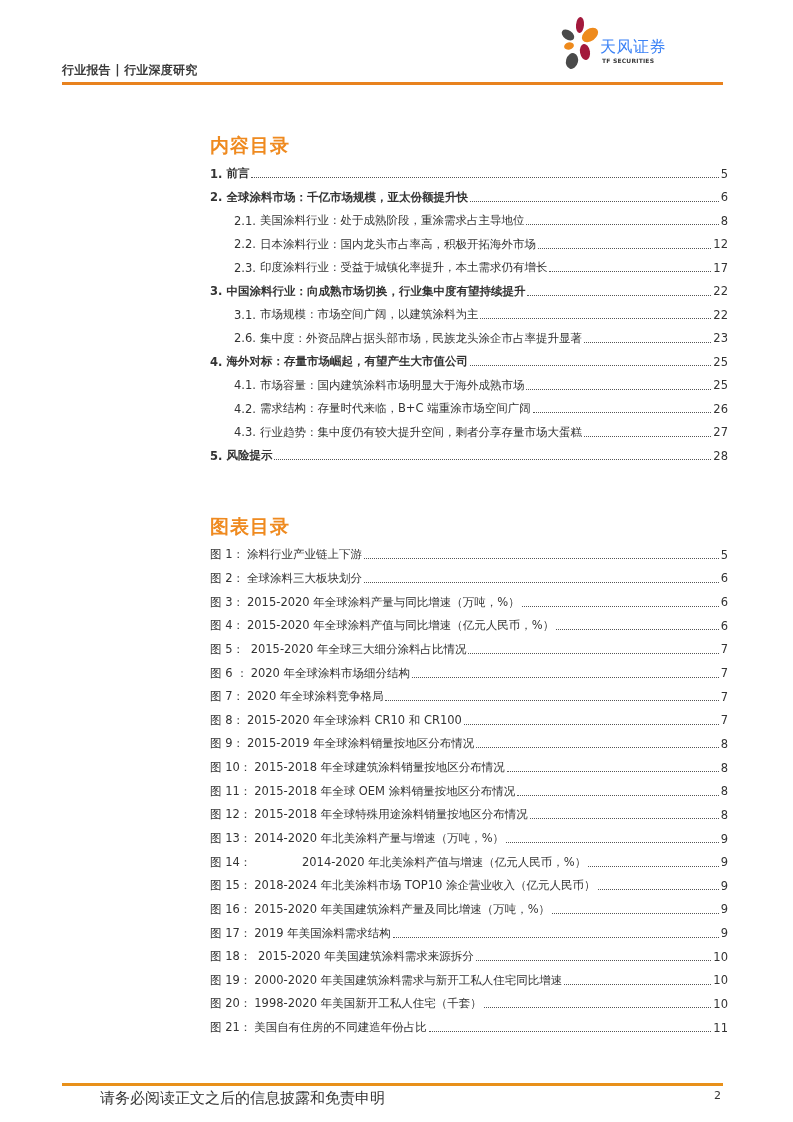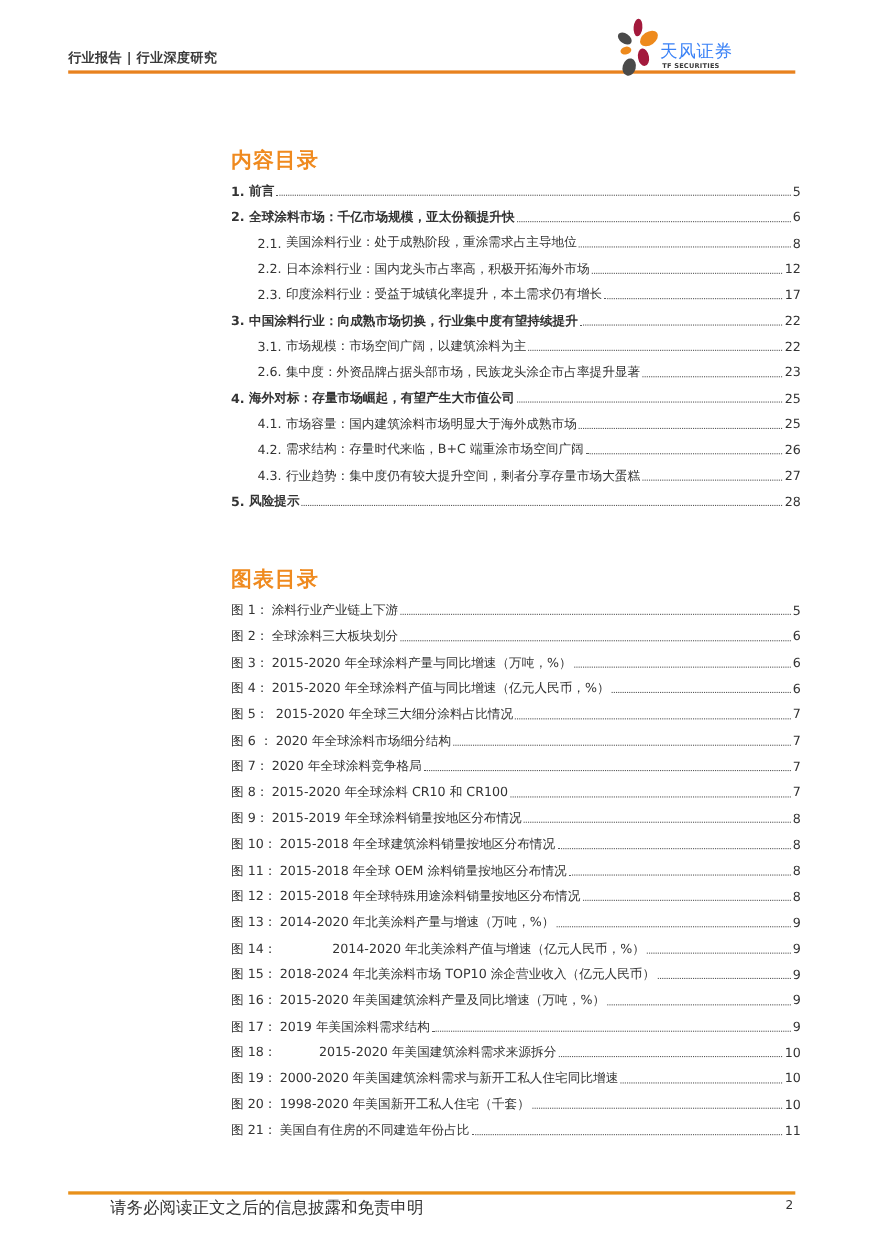--- a/index.html
+++ b/index.html
@@ -5,21 +5,21 @@
     * { margin: 0; padding: 0; box-sizing: border-box; }
     html, body { width: 793px; height: 1122px; background: #ffffff; }
     body {
       position: relative;
       font-family: "DejaVu Sans", "Liberation Sans", sans-serif;
       color: #333333;
       overflow: hidden;
     }
     
     .header {
-      position: absolute; left: 62px; top: 0; width: 661px; height: 68px;
+      position: absolute; left: 62px; top: 18px; width: 661px; height: 68px;
     }
     .header-title {
       position: absolute; left: 0; top: 44px;
       font-size: 12px; font-weight: bold; color: #3a3a3a; letter-spacing: 0.2px;
       white-space: nowrap;
     }
     .header-rule {
       position: absolute; left: 0; top: 64px; width: 661px; height: 3px;
       background: #e8821e;
     }
@@ -296,21 +296,21 @@
     <span class="toc-page">9</span>
   </div>
   <div class="fig-row">
     <span class="fig-num">图 17：</span>
     <span class="toc-label">2019 年美国涂料需求结构</span>
     <span class="toc-dots"></span>
     <span class="toc-page">9</span>
   </div>
   <div class="fig-row">
     <span class="fig-num">图 18：</span>
-    <span class="toc-label" style="white-space:pre;margin-left:32px;"> 2015-2020 年美国建筑涂料需求来源拆分</span>
+    <span class="toc-label" style="white-space:pre;"> 2015-2020 年美国建筑涂料需求来源拆分</span>
     <span class="toc-dots"></span>
     <span class="toc-page">10</span>
   </div>
   <div class="fig-row">
     <span class="fig-num">图 19：</span>
     <span class="toc-label">2000-2020 年美国建筑涂料需求与新开工私人住宅同比增速</span>
     <span class="toc-dots"></span>
     <span class="toc-page">10</span>
   </div>
   <div class="fig-row">

